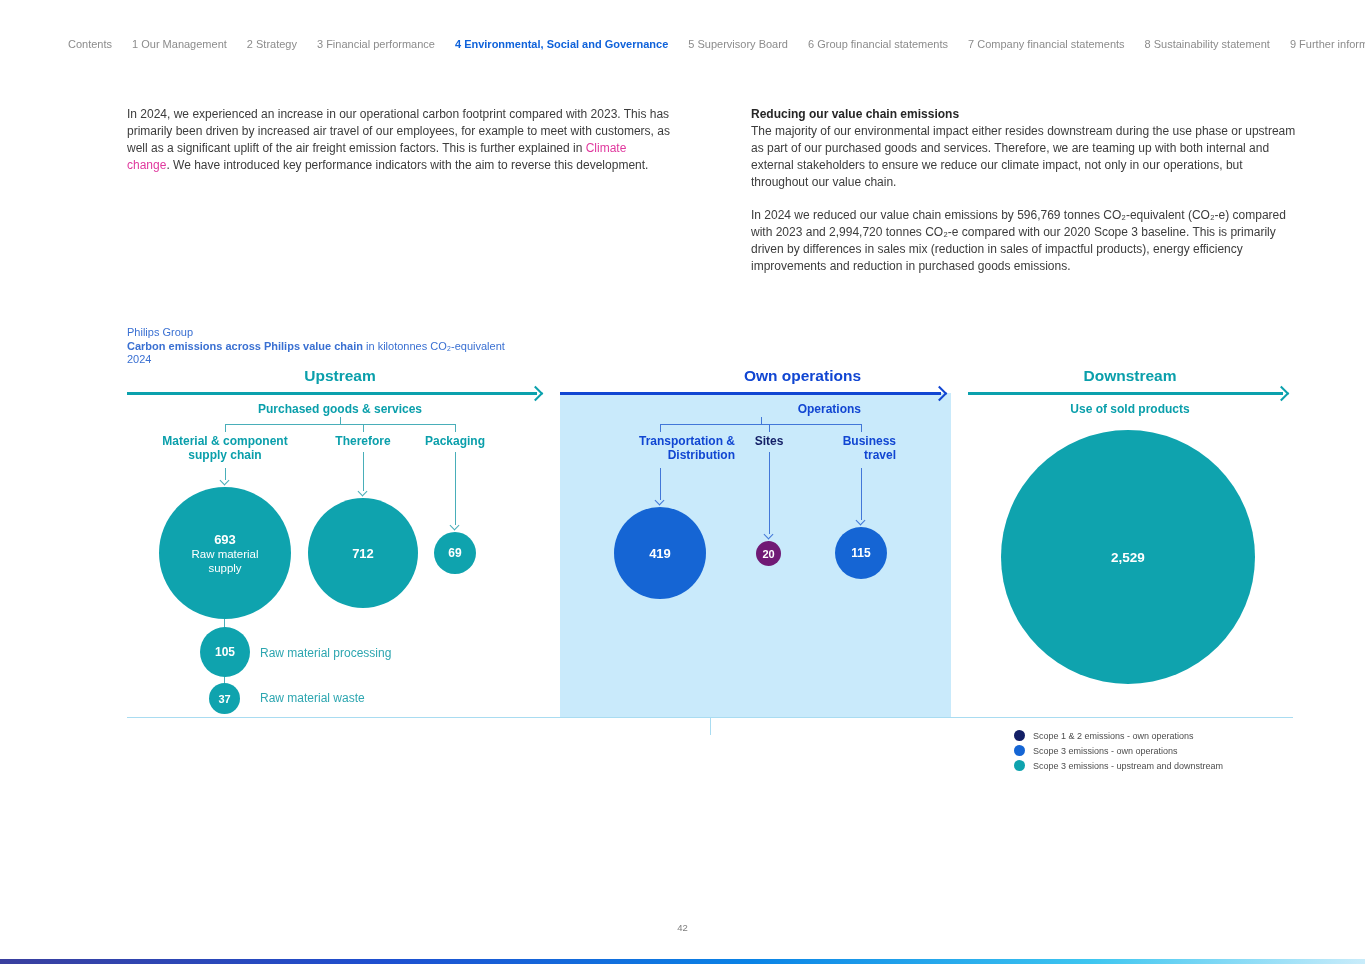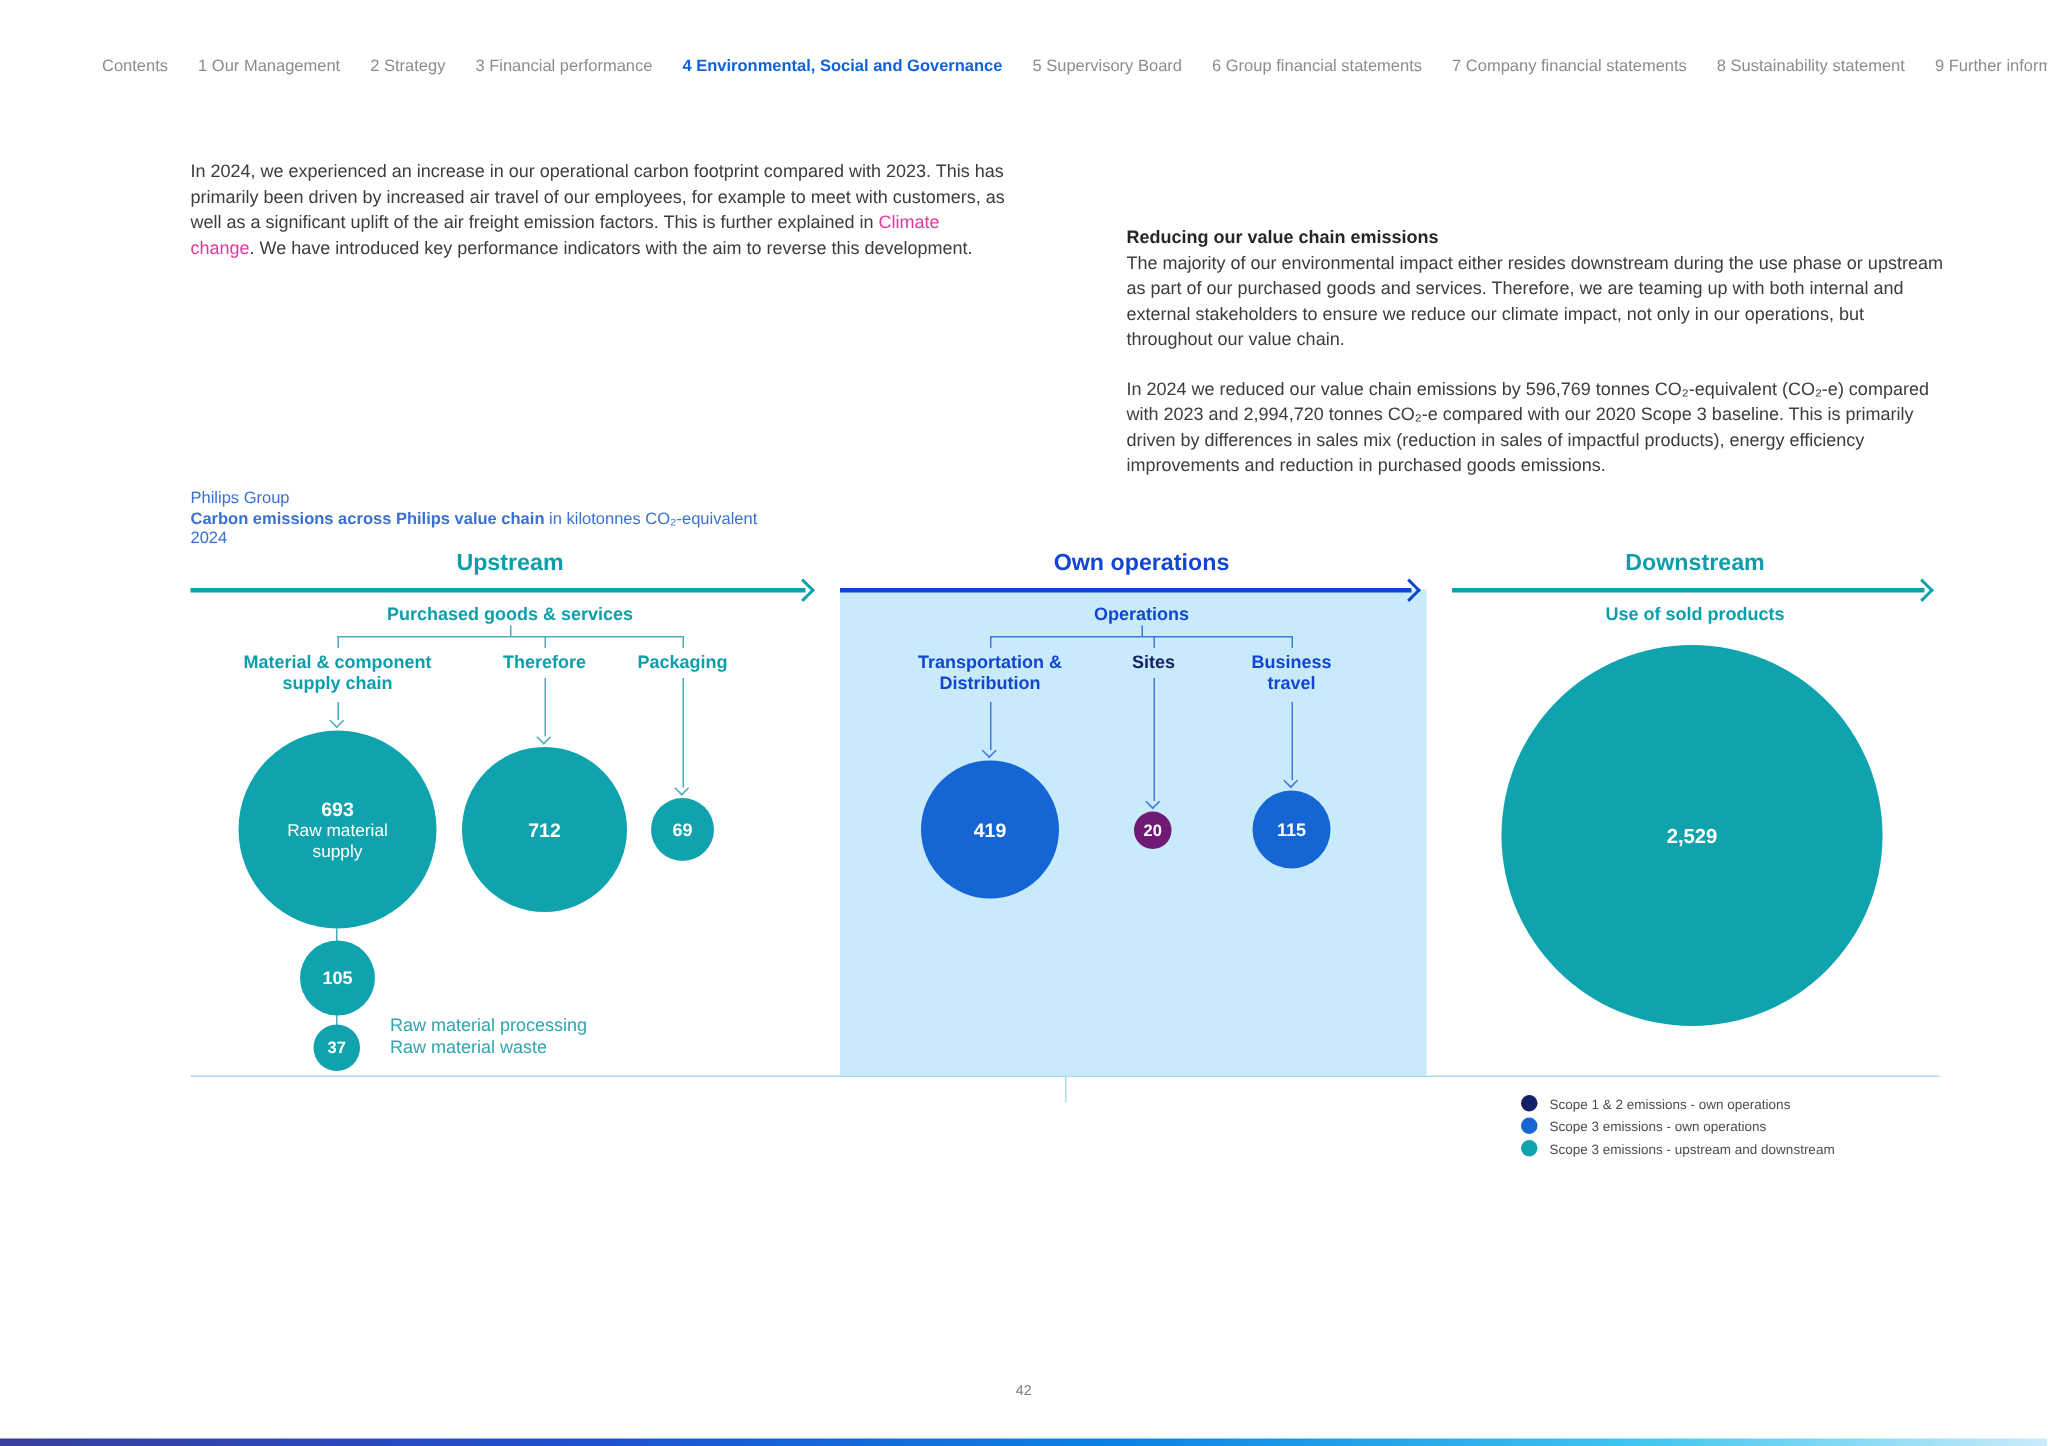--- a/index.html
+++ b/index.html
@@ -14,21 +14,21 @@
   .nav-item.active{color:#0f62da;font-weight:bold;text-align:center;}
 
   
   .col{position:absolute;top:106px;width:545px;font-size:12px;line-height:17px;color:#3c3c3c;}
   .col p{margin:0 0 16px 0;}
   .col h3{margin:0;font-size:12px;line-height:17px;color:#262626;font-weight:bold;}
   .link-pink{color:#e0399e;text-decoration:none;cursor:pointer;}
 
   
   .teal-t{color:#0a9fab;}
-  .blue-t{color:#1146d2;}
+  .blue-t{color:#1146d2;text-align:right;}
   .navy-t{color:#131f66;}
   .hdr{font-size:15.5px;font-weight:bold;}
   .grp{font-size:12px;font-weight:bold;}
   .cat{font-size:12px;font-weight:bold;line-height:14px;}
   .title-blue{color:#3a70d2;font-size:11px;line-height:13.5px;}
 
   
   .teal-line{background:#49aeb9;}
   .blue-line{background:#4277d8;}
   .arrow-h{height:2.5px;}
@@ -83,21 +83,21 @@
     <a class="nav-item">6 Group financial statements</a>
     <a class="nav-item">7 Company financial statements</a>
     <a class="nav-item">8 Sustainability statement</a>
     <a class="nav-item">9 Further information</a>
   </nav>
 
   <div class="col" style="left:127px;">
     <p><span>In 2024, we experienced an increase in our operational carbon footprint compared with 2023. This has primarily been driven by increased air travel of our employees, for example to meet with customers, as well as a significant uplift of the air freight emission factors. This is further explained in </span><a class="link-pink">Climate change</a><span>. We have introduced key performance indicators with the aim to reverse this development.</span></p>
   </div>
 
-  <div class="col" style="left:751px;margin-top:44px;">
+  <div class="col" style="left:751px;">
     <h3>Reducing our value chain emissions</h3>
     <p>The majority of our environmental impact either resides downstream during the use phase or upstream as part of our purchased goods and services. Therefore, we are teaming up with both internal and external stakeholders to ensure we reduce our climate impact, not only in our operations, but throughout our value chain.</p>
     <p>In 2024 we reduced our value chain emissions by 596,769 tonnes CO₂-equivalent (CO₂-e) compared with 2023 and 2,994,720 tonnes CO₂-e compared with our 2020 Scope 3 baseline. This is primarily driven by differences in sales mix (reduction in sales of impactful products), energy efficiency improvements and reduction in purchased goods emissions.</p>
   </div>
 
   <div class="abs title-blue" style="left:127px;top:326px;">
     <div>Philips Group</div>
     <div><b>Carbon emissions across Philips value chain</b><span> in kilotonnes CO₂-equivalent</span></div>
     <div>2024</div>
   </div>
@@ -159,21 +159,21 @@
   </div>
   <div class="abs bubble bubble-teal" style="left:308px;top:498px;width:110px;height:110px;font-size:13px;">712</div>
   <div class="abs bubble bubble-teal" style="left:434px;top:532px;width:42px;height:42px;font-size:12px;">69</div>
   <div class="abs bubble bubble-teal" style="left:200px;top:627px;width:50px;height:50px;font-size:12px;">105</div>
   <div class="abs bubble bubble-teal" style="left:209px;top:683px;width:31px;height:31px;font-size:11px;">37</div>
   <div class="abs bubble bubble-blue" style="left:614px;top:507px;width:92px;height:92px;font-size:13px;">419</div>
   <div class="abs bubble bubble-navy" style="left:756px;top:541px;width:25px;height:25px;font-size:11px;">20</div>
   <div class="abs bubble bubble-blue" style="left:835px;top:527px;width:52px;height:52px;font-size:12px;">115</div>
   <div class="abs bubble bubble-teal" style="left:1001px;top:430px;width:254px;height:254px;font-size:13.5px;">2,529</div>
 
-  <div class="abs side-label" style="left:260px;top:676px;">Raw material processing</div>
+  <div class="abs side-label" style="left:260px;top:646px;">Raw material processing</div>
   <div class="abs side-label" style="left:260px;top:691px;">Raw material waste</div>
 
   <div class="abs hline hairline" style="left:127px;top:717px;width:1166px;"></div>
   <div class="abs vline hairline" style="left:710px;top:717px;height:18px;"></div>
 
   <div class="legend">
     <div class="legend-row">
       <span class="legend-dot dot-navy"></span>
       <span class="legend-label">Scope 1 &amp; 2 emissions - own operations</span>
     </div>

